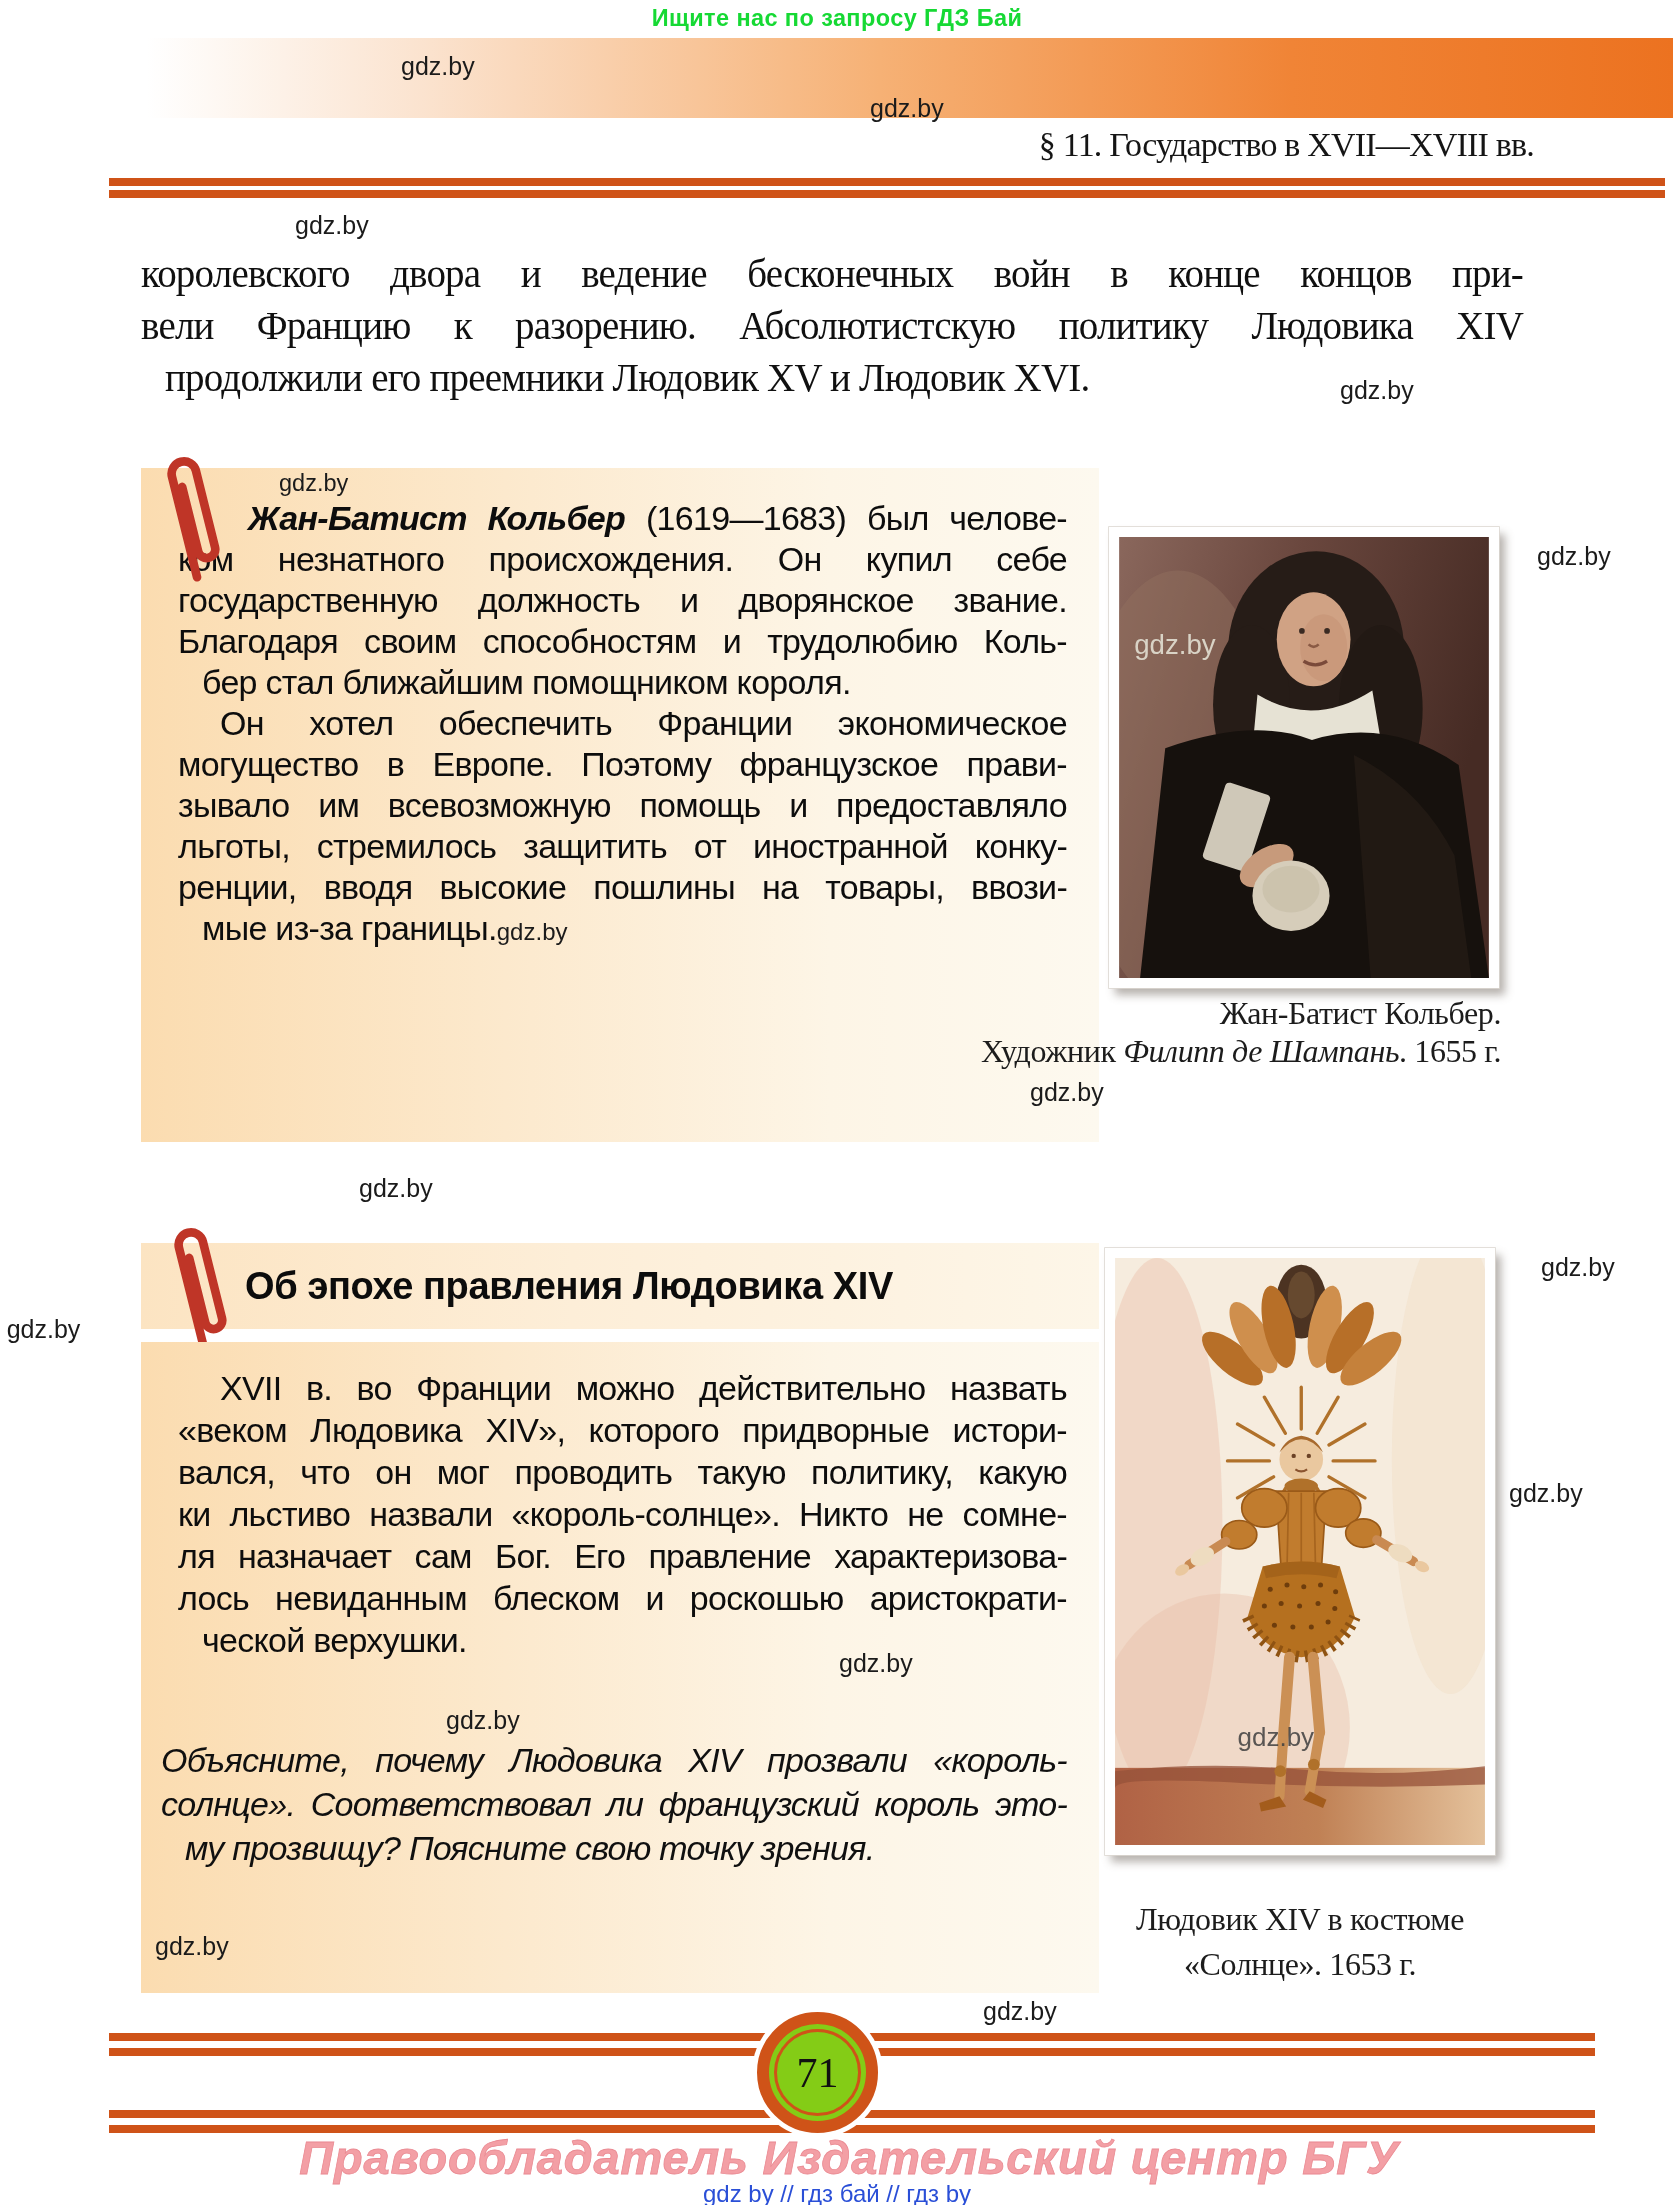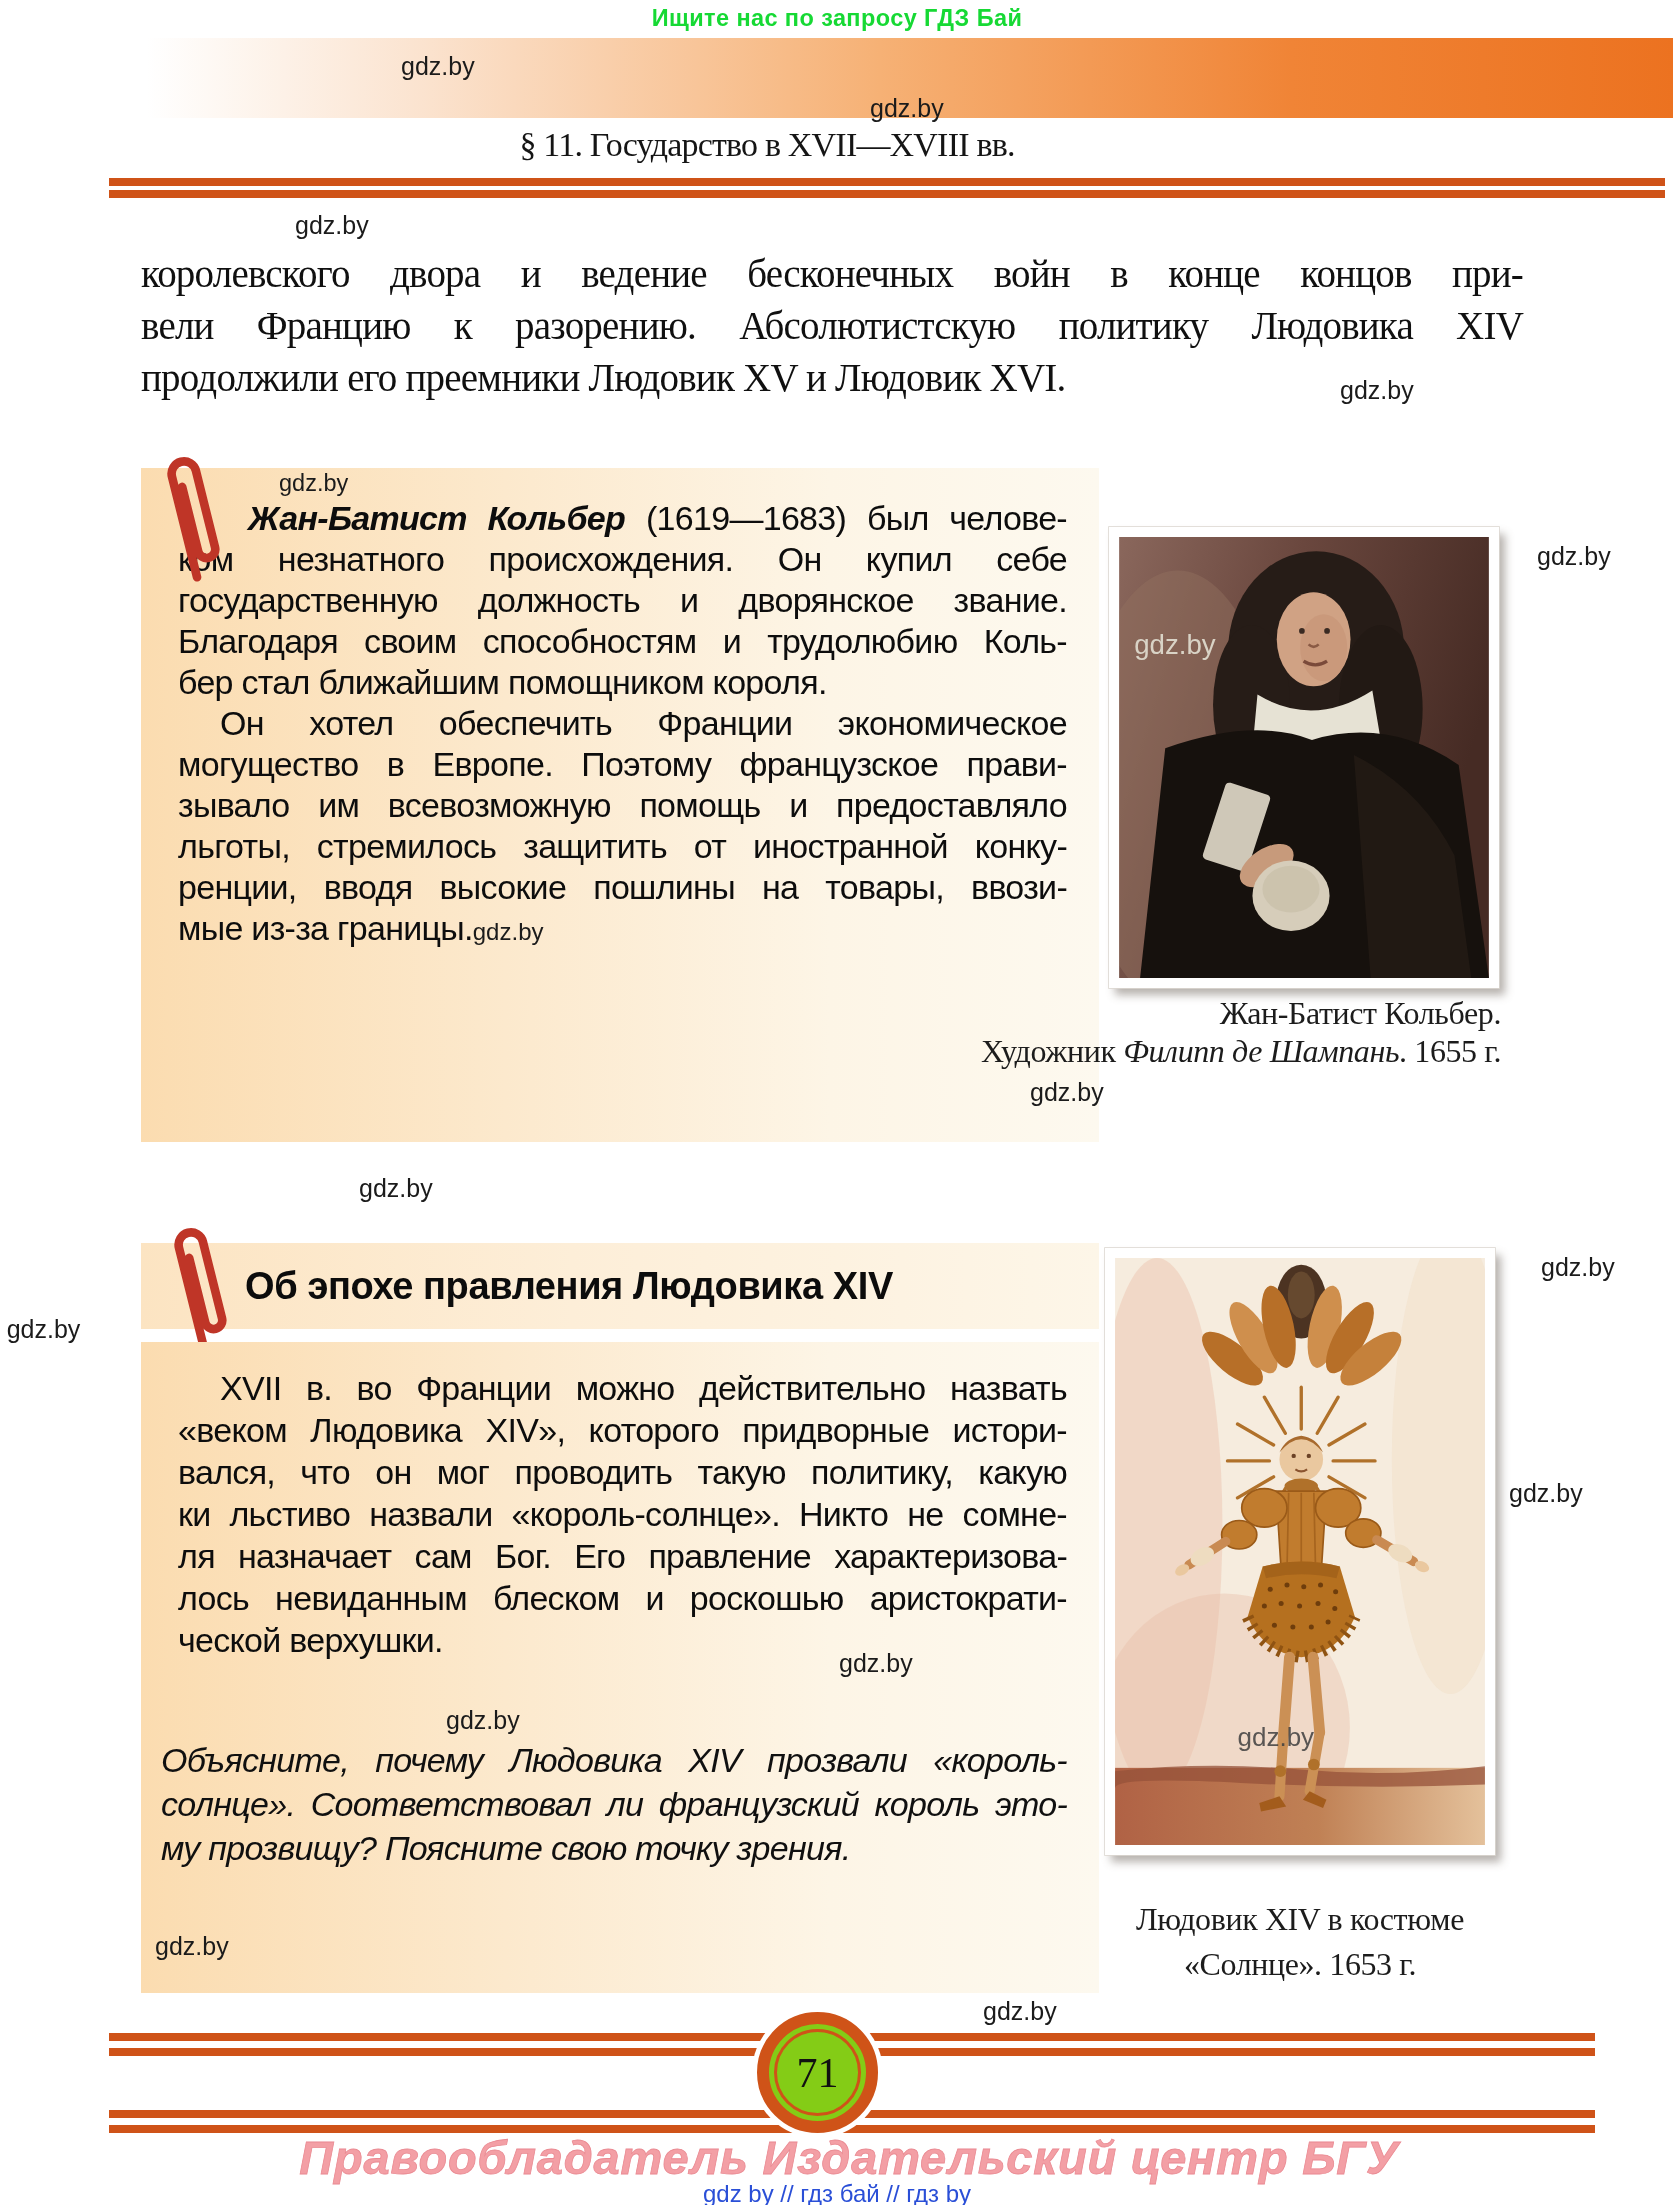--- a/index.html
+++ b/index.html
@@ -10,35 +10,35 @@
   }
 
   
   .promo{position:absolute; left:0; top:5px; width:100%; text-align:center;
     font-size:23.5px; font-weight:700; color:#16d934; letter-spacing:0.4px;}
 
   
   .topbar{position:absolute; left:147px; top:38px; width:1527px; height:80px;
     background:linear-gradient(to right, rgba(255,255,255,0) 0%, #fbe3cf 18%, #f6b175 48%, #f08436 75%, #ec7220 100%);}
 
-  .chapter{position:absolute; left:0; top:126px; width:1534px; text-align:center;
+  .chapter{position:absolute; left:0; top:126px; width:1534px; text-align:right;
     font-family:"Liberation Serif","DejaVu Serif",serif; font-size:34px; color:#151515; letter-spacing:-0.8px;}
 
   .rule{position:absolute; left:109px; width:1556px; height:8.4px; background:#cf5318;}
 
   
   .wm{position:absolute; font-size:25px; color:#1b1b1b; letter-spacing:0;}
 
   
   .intro{position:absolute; left:141px; top:248px; width:1382px;
     font-family:"Liberation Serif","DejaVu Serif",serif; font-size:39px; line-height:52px;
     color:#101010; letter-spacing:-0.8px;}
 
   .jline{text-align:justify; text-align-last:justify;}
-  .lastline{text-align:left; text-align-last:left;}
+  .lastline{text-align:left; text-align-last:left;margin-left:24px;}
 
   
   .boxgrad{background:linear-gradient(to right, #fbdcb0 0%, #fce9cd 38%, #fdf5e6 72%, #fdf9ef 100%);}
   #colbert-box{position:absolute; left:141px; top:468px; width:958px; height:674px;}
   #louis-band{position:absolute; left:141px; top:1243px; width:958px; height:86px;
     background:linear-gradient(to right, #fce4c2 0%, #fdeed8 45%, #fdf6e8 100%);}
   #louis-box{position:absolute; left:141px; top:1342px; width:958px; height:651px;}
 
   .boxtext{position:absolute; left:37px; width:889px; font-size:34px; line-height:41px;
     color:#0d0d0d; letter-spacing:-0.7px;}

